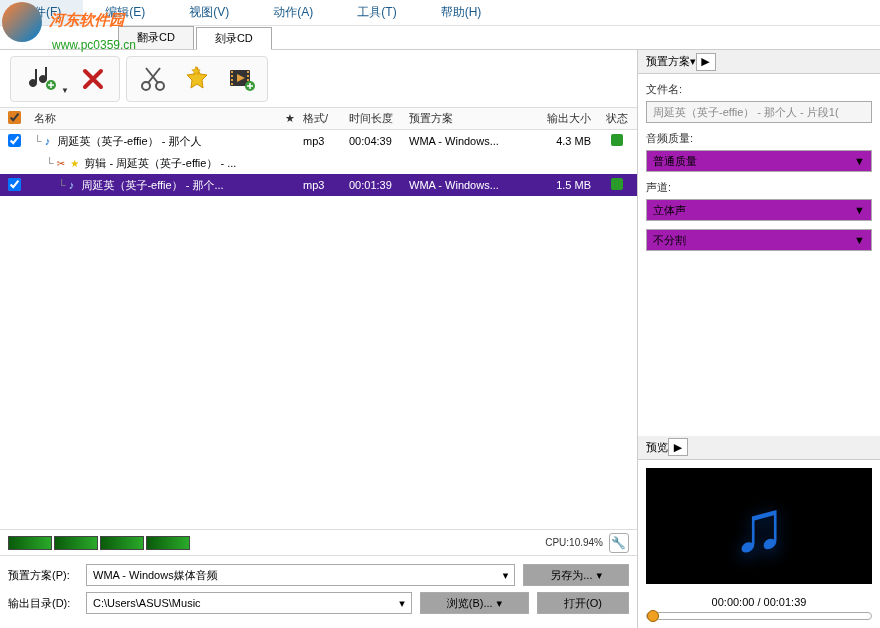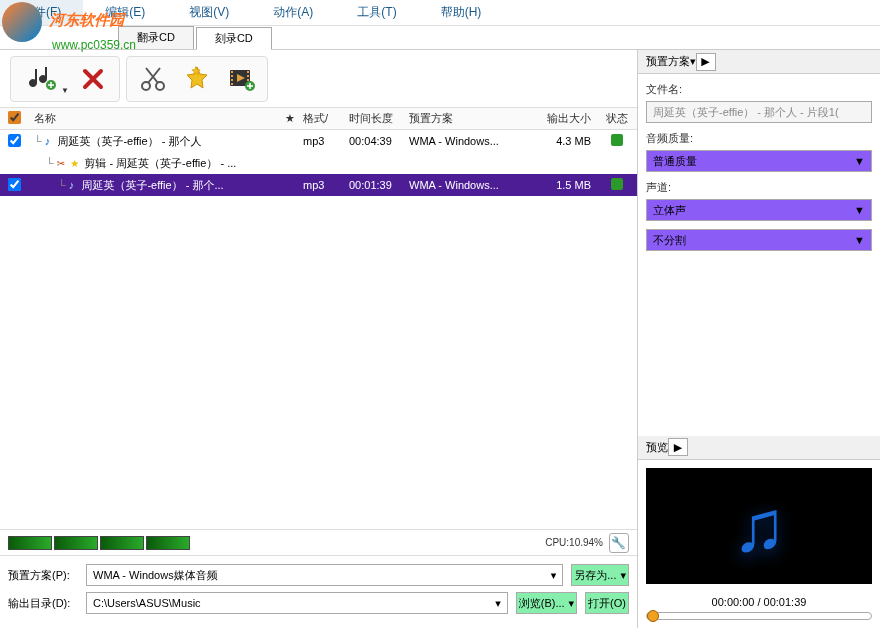--- a/index.html
+++ b/index.html
@@ -53,28 +53,28 @@
     .cpu-bar { height: 26px; display: flex; align-items: center; padding: 0 8px; border-top: 1px solid #ddd; gap: 6px; }
     .cpu-segments { display: flex; gap: 2px; }
     .cpu-seg { width: 44px; height: 14px; background: linear-gradient(to right, #0a5a0a 0%, #2aaa2a 100%); border: 1px solid #444; }
     .cpu-text { margin-left: auto; font-size: 10px; color: #333; }
     .wrench-btn { width: 20px; height: 20px; border: 1px solid #aaa; border-radius: 3px; display: flex; align-items: center; justify-content: center; cursor: pointer; }
     
     .bottom-form { border-top: 1px solid #ddd; padding: 8px; }
     .form-row { display: flex; align-items: center; gap: 8px; margin-bottom: 6px; }
     .form-label { width: 70px; font-size: 11px; }
     .form-combo { flex: 1; height: 22px; border: 1px solid #aaa; padding: 2px 6px; background: #fff; font-size: 11px; display: flex; align-items: center; justify-content: space-between; }
-    .form-btn { height: 22px; padding: 0 2px; border: 1px solid #aaa; background: #86efac; font-size: 11px; cursor: pointer; display: flex; align-items: center; }
+    .form-btn { height: 22px; padding: 0 26px; border: 1px solid #aaa; background: #a3a3a3; font-size: 11px; cursor: pointer; display: flex; align-items: center; }
     
     .panel-header { height: 24px; background: #f0f0f0; border-bottom: 1px solid #ccc; display: flex; align-items: center; padding: 0 8px; font-size: 11px; justify-content: flex-start; }
     .expand-btn { width: 20px; height: 18px; border: 1px solid #aaa; display: flex; align-items: center; justify-content: center; cursor: pointer; background: #fff; }
     
     .props { padding: 8px; }
     .prop-label { font-size: 11px; color: #333; margin-bottom: 4px; }
-    .prop-field { width: 100%; height: 22px; border: 1px solid #aaa; padding: 2px 6px; font-size: 11px; margin-bottom: 8px; background: #8b5cf6; display: flex; align-items: center; justify-content: space-between; }
+    .prop-field { width: 100%; height: 22px; border: 1px solid #aaa; padding: 2px 6px; font-size: 11px; margin-bottom: 8px; background: #a21caf; display: flex; align-items: center; justify-content: space-between; }
     .prop-field.disabled { background: #f5f5f5; color: #888; }
     
     .preview-area { flex: 1; display: flex; flex-direction: column; }
     .preview-video { flex: 1; background: #000; margin: 8px; display: flex; align-items: center; justify-content: center; }
     .music-note-big { color: #1a6ad8; font-size: 72px; filter: drop-shadow(0 4px 8px #0a3a88); }
     .preview-controls { padding: 4px 8px 8px 8px; }
     .time-display { text-align: center; font-size: 11px; margin-bottom: 4px; }
     .slider { width: 100%; height: 8px; background: #fff; border: 1px solid #aaa; position: relative; border-radius: 4px; }
     .slider-thumb { position: absolute; left: 0; top: -3px; width: 12px; height: 12px; background: #f0a020; border: 1px solid #a06000; border-radius: 50%; }
     

